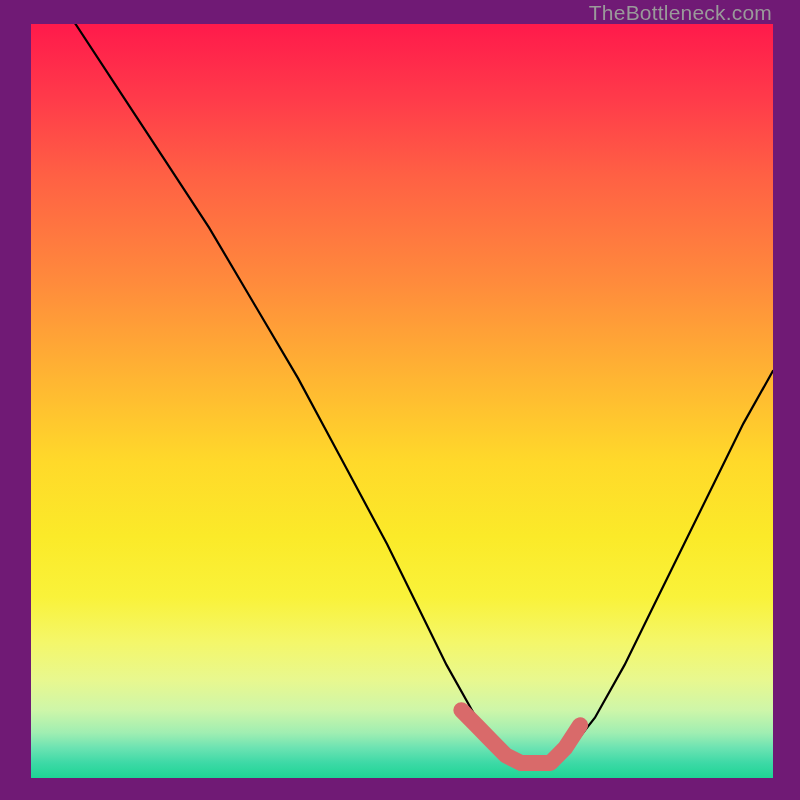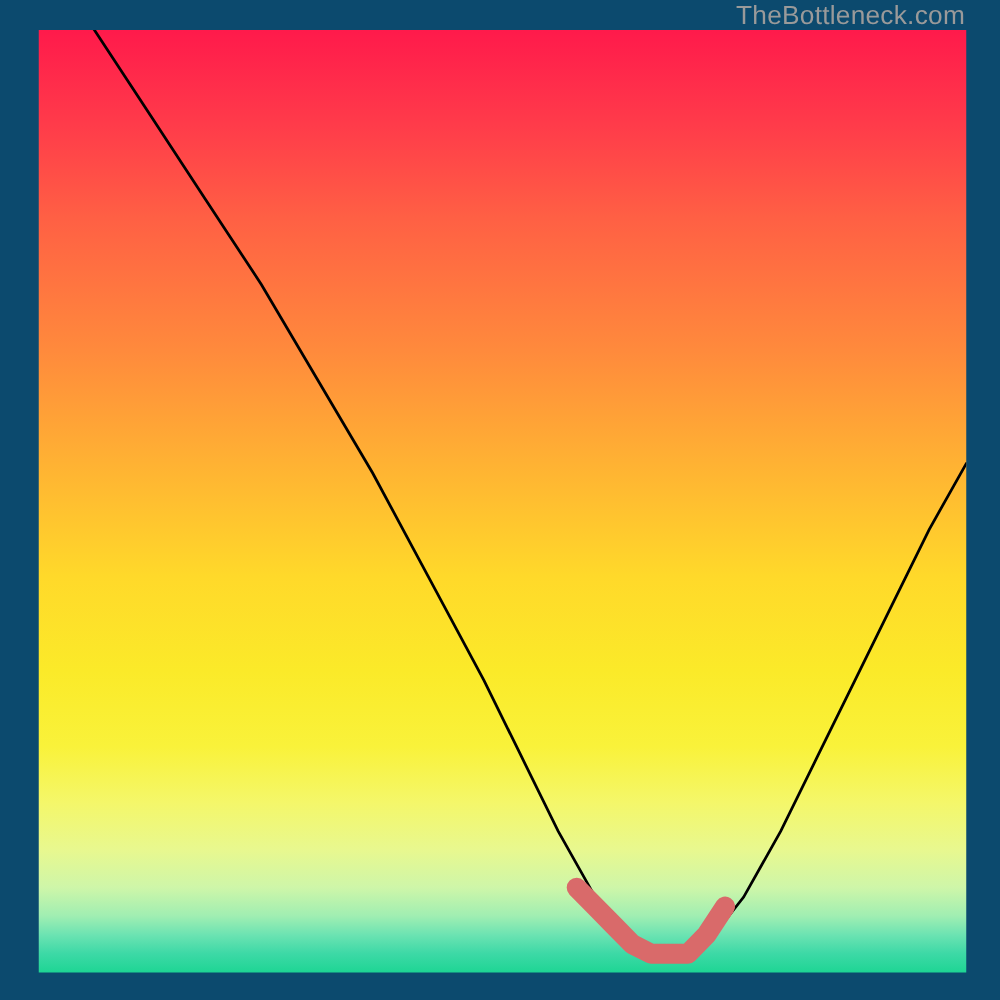--- a/index.html
+++ b/index.html
@@ -8,21 +8,21 @@
     width: 800px;
     height: 800px;
     background: #000000;
     overflow: hidden;
     font-family: Arial, Helvetica, sans-serif;
   }
   .stage {
     position: relative;
     width: 800px;
     height: 800px;
-    background: #0c4a6e;
+    background: #701a75;
   }
   .plot {
     position: absolute;
     left: 31px;
     top: 24px;
     width: 742px;
     height: 754px;
     
     background: linear-gradient(
       to bottom,

